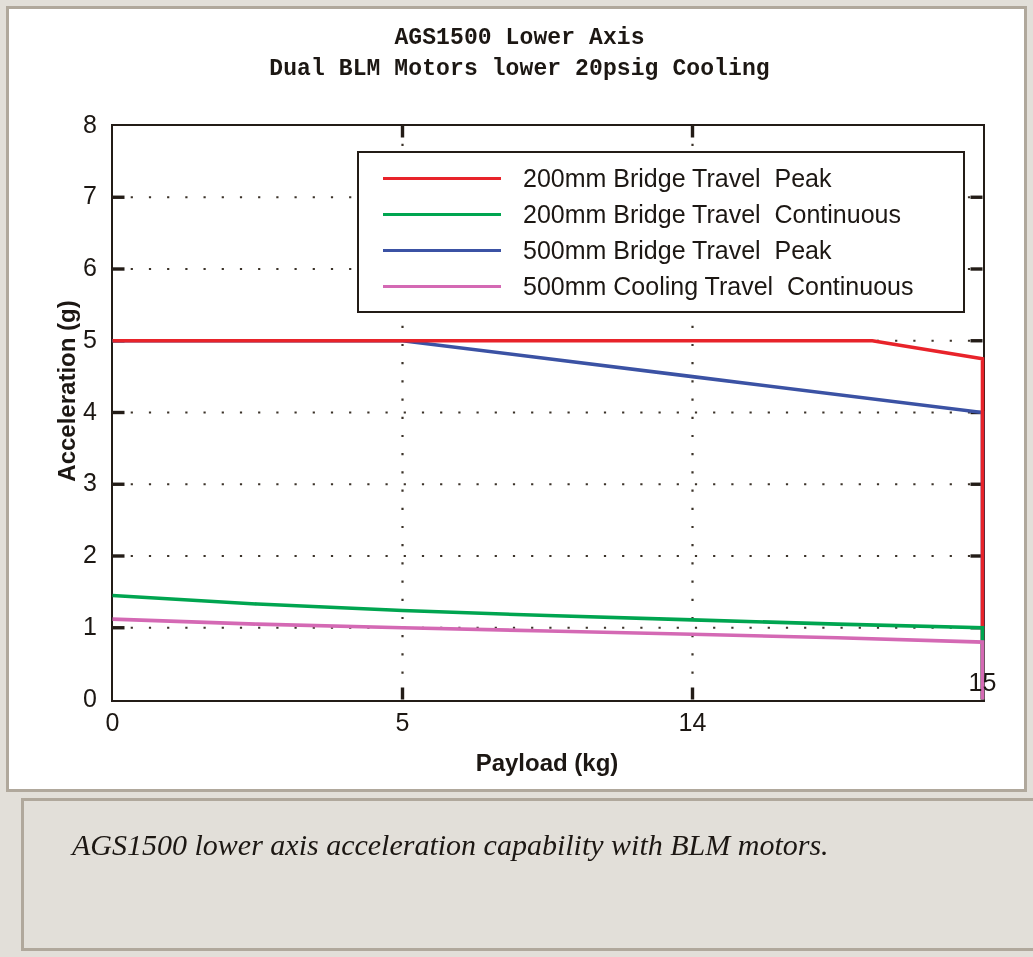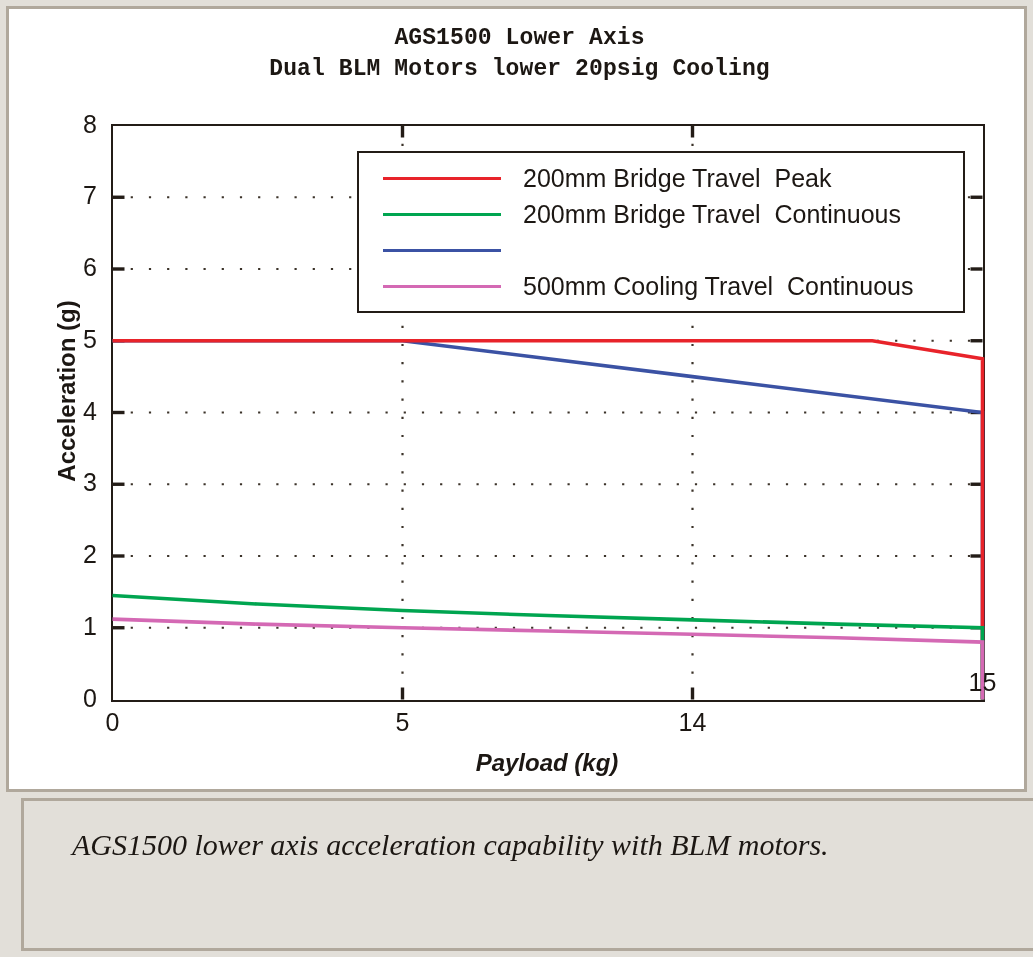--- a/index.html
+++ b/index.html
@@ -66,21 +66,21 @@
     font-family:"Liberation Sans", sans-serif;
   }
   .xtick{
     position:absolute;
     font-size:25px;color:#1c1713;
     text-align:center;width:60px;
     font-family:"Liberation Sans", sans-serif;
   }
   .xaxis-title{
     position:absolute;left:102px;top:740px;width:872px;
-    text-align:center;font-size:24px;font-weight:bold;color:#1c1713;font-style:italic;
+    text-align:center;font-size:24px;font-weight:bold;color:#1c1713;
   }
   .yaxis-title{
     position:absolute;left:-62px;top:368px;width:240px;
     text-align:center;font-size:24px;font-weight:bold;color:#1c1713;
     transform:rotate(-90deg);transform-origin:center center;
   }
 
   
   .legend-box{
     position:absolute;left:348px;top:142px;width:608px;height:162px;
@@ -180,20 +180,21 @@
         <div class="legend-row">
           <div class="legend-swatch" style="background: rgb(232, 35, 42);"></div>
           <div class="legend-label">200mm Bridge Travel  Peak</div>
         </div>
         <div class="legend-row">
           <div class="legend-swatch" style="background: rgb(0, 165, 80);"></div>
           <div class="legend-label">200mm Bridge Travel  Continuous</div>
         </div>
         <div class="legend-row">
           <div class="legend-swatch" style="background: rgb(59, 82, 164);"></div>
+          <div class="legend-label">500mm Bridge Travel  Peak</div>
         </div>
         <div class="legend-row">
           <div class="legend-swatch" style="background: rgb(212, 105, 180);"></div>
           <div class="legend-label">500mm Cooling Travel  Continuous</div>
         </div>
       </div>
 
     </div>
   </div>
 

